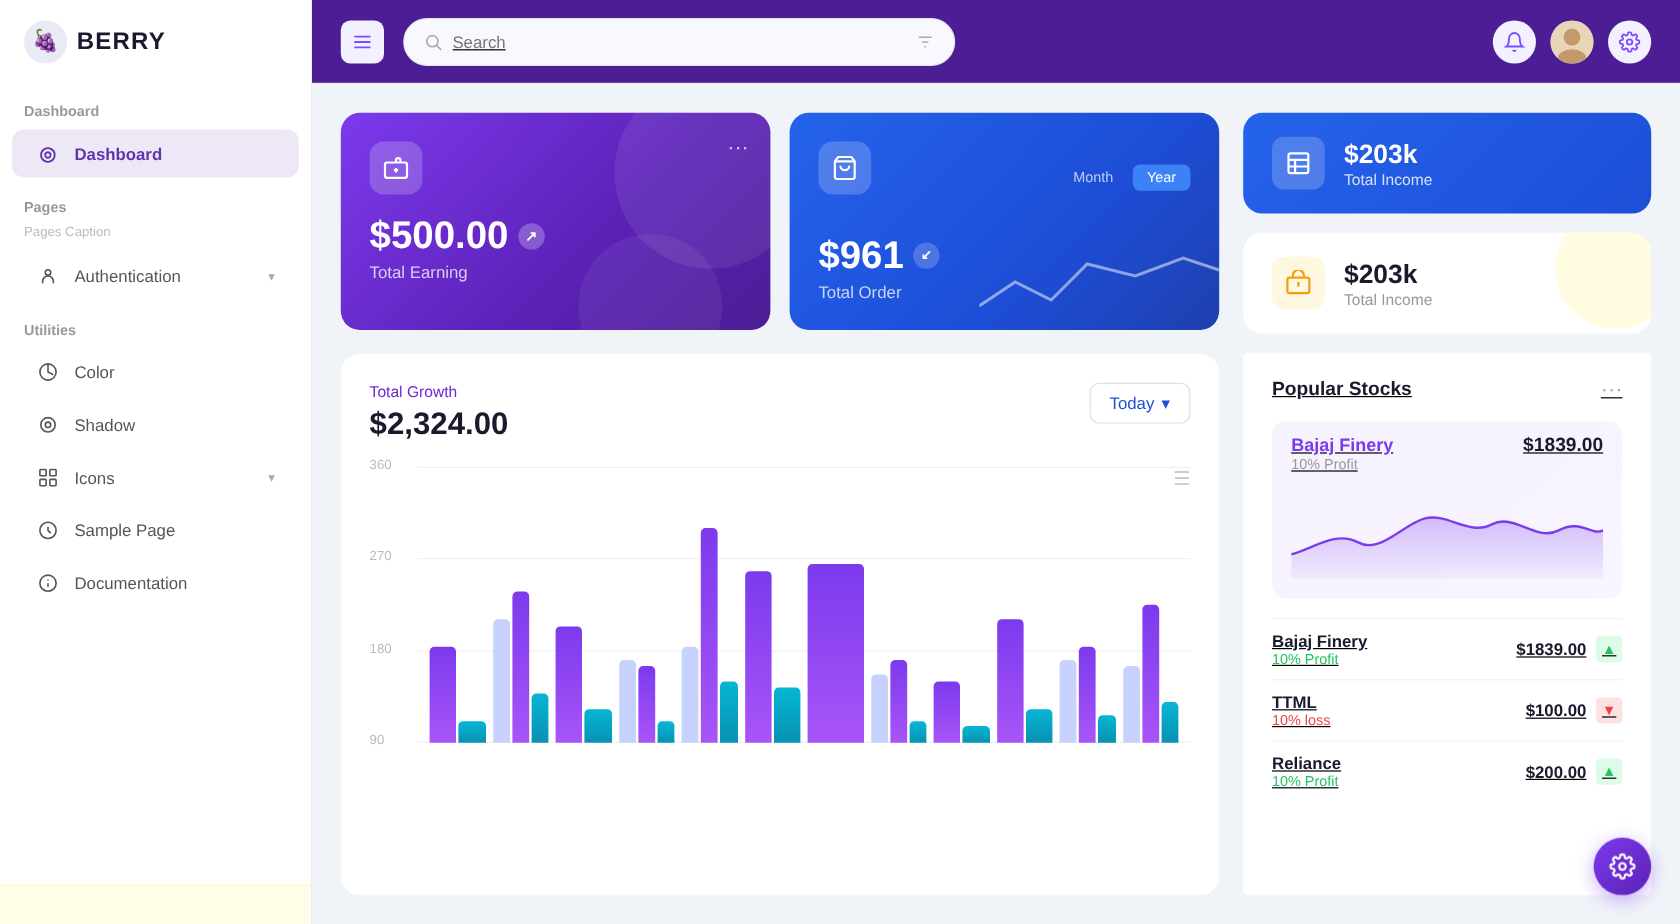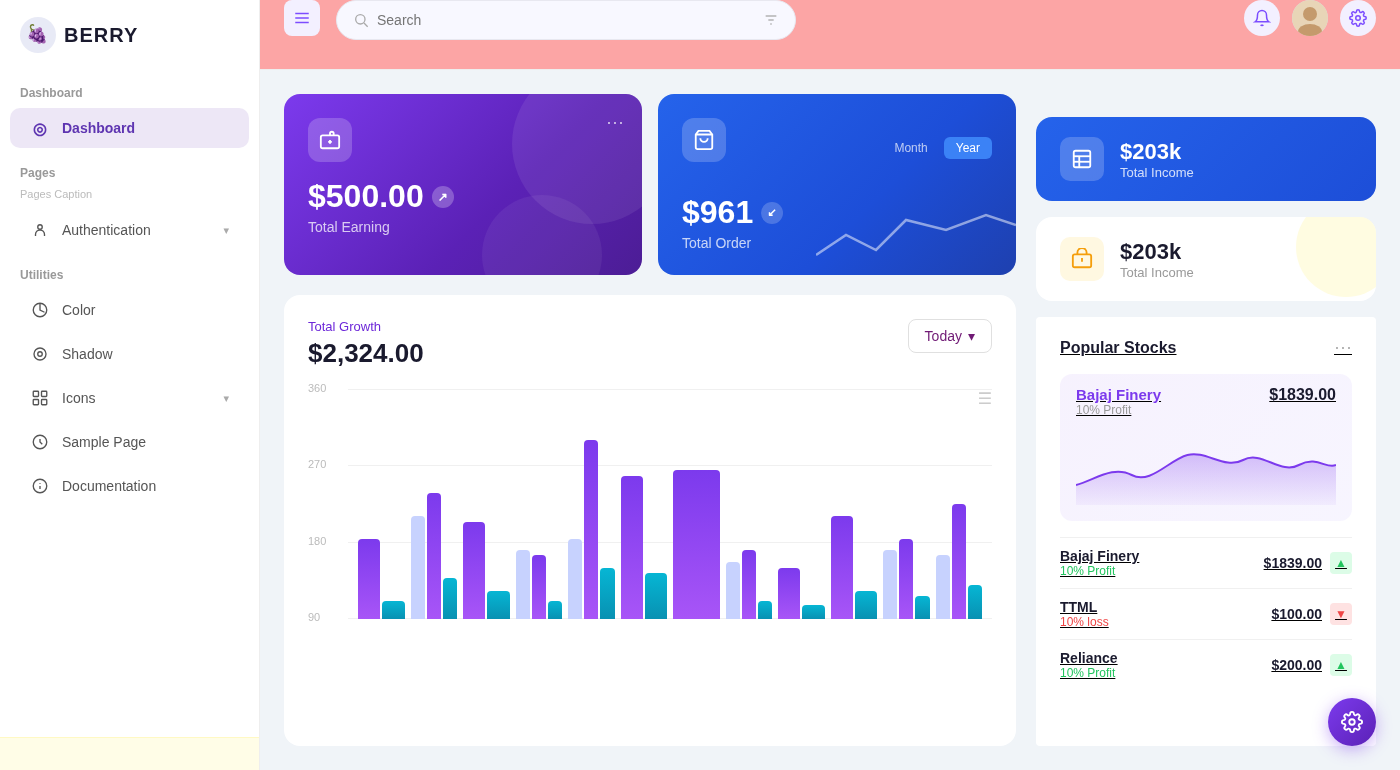--- a/index.html
+++ b/index.html
@@ -84,27 +84,28 @@
       border-top: 1px solid #fff9c4;
     }
 
     
     .topbar {
       position: absolute;
       top: 0;
       left: 260px;
       right: 0;
       height: 70px;
-      background: #fca5a5;
-      display: flex;
-      align-items: flex-start;
+      background: #4c1d95;
+      display: flex;
+      align-items: center;
       padding: 0 24px;
       gap: 16px;
       z-index: 10;
       border-bottom: 1px solid #eee;
+      text-decoration: underline;
     }
     .menu-btn {
       width: 36px;
       height: 36px;
       border-radius: 8px;
       background: #f3f0ff;
       border: none;
       cursor: pointer;
       display: flex;
       align-items: center;
@@ -309,21 +310,20 @@
       height: 80px;
     }
 
     
     .right-col {
       width: 340px;
       min-width: 340px;
       display: flex;
       flex-direction: column;
       gap: 16px;
-      margin-top: 23px;
     }
 
     .income-card-blue {
       background: linear-gradient(135deg, #2563eb, #1d4ed8);
       border-radius: 16px;
       padding: 20px 24px;
       color: #fff;
       display: flex;
       align-items: center;
       gap: 16px;
@@ -483,21 +483,21 @@
     .growth-amount { font-size: 26px; font-weight: 700; color: #1a1a2e; }
     .today-btn {
       display: flex;
       align-items: center;
       gap: 6px;
       padding: 8px 16px;
       border: 1px solid #e0e0e0;
       border-radius: 8px;
       background: #fff;
       font-size: 14px;
-      color: #701a75;
+      color: #1d4ed8;
       cursor: pointer;
       margin-left: 44px;
     }
     .chart-area {
       position: relative;
       height: 260px;
     }
     .chart-grid-lines {
       position: absolute;
       left: 40px;

